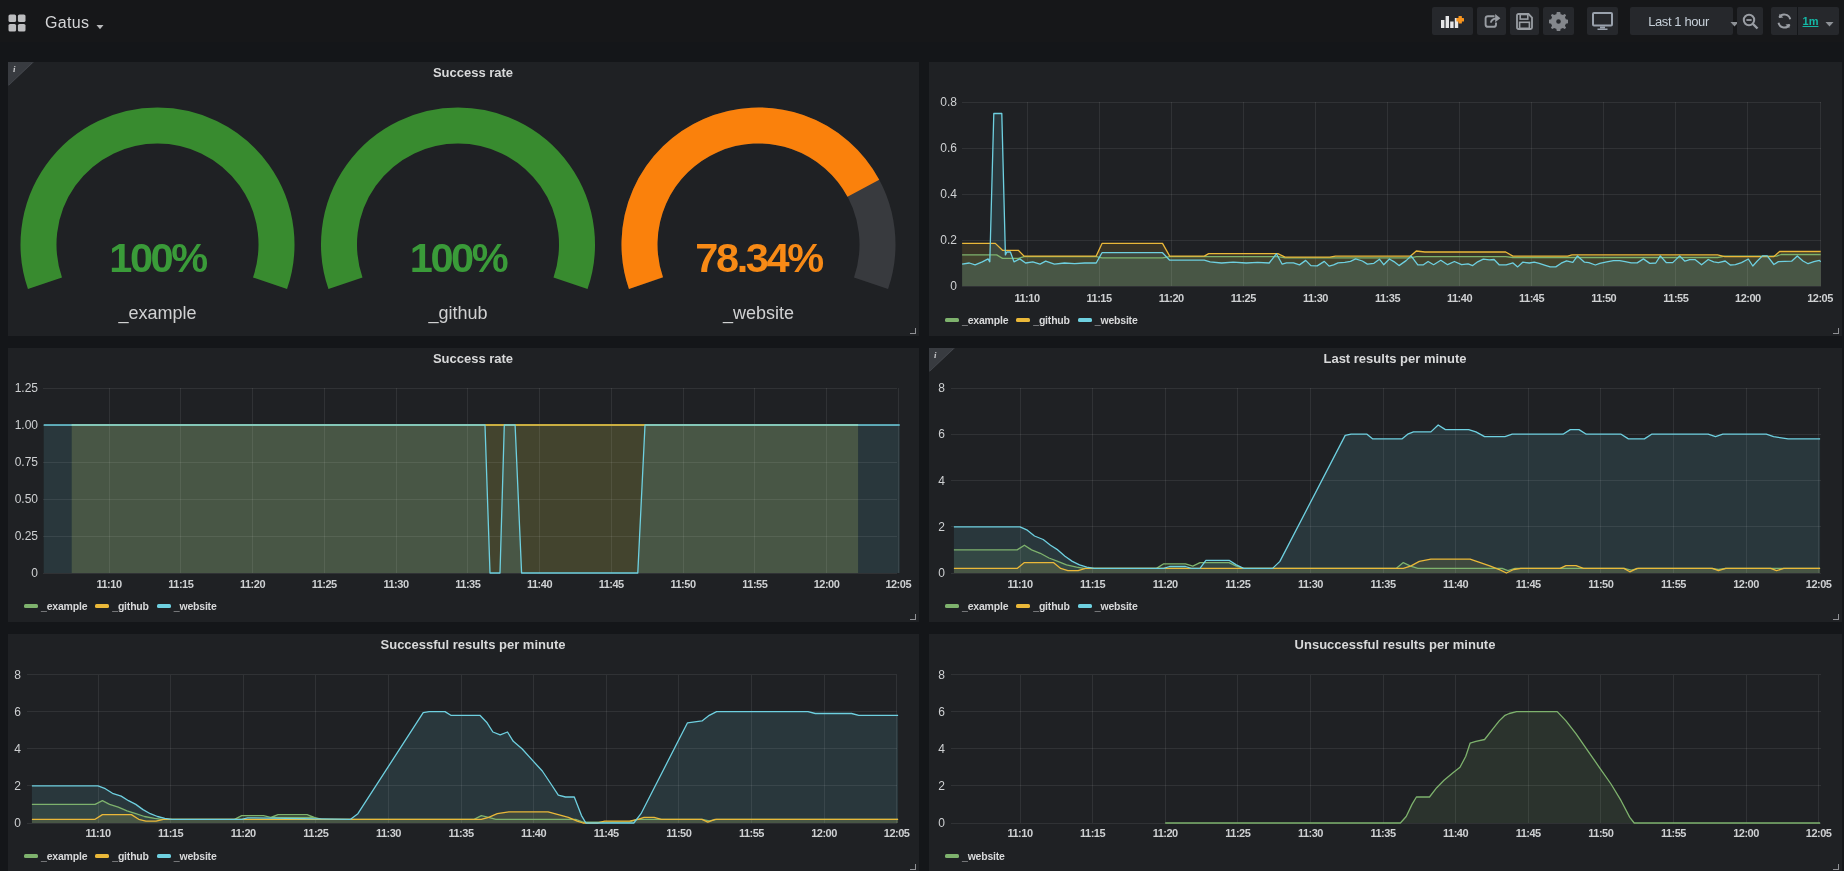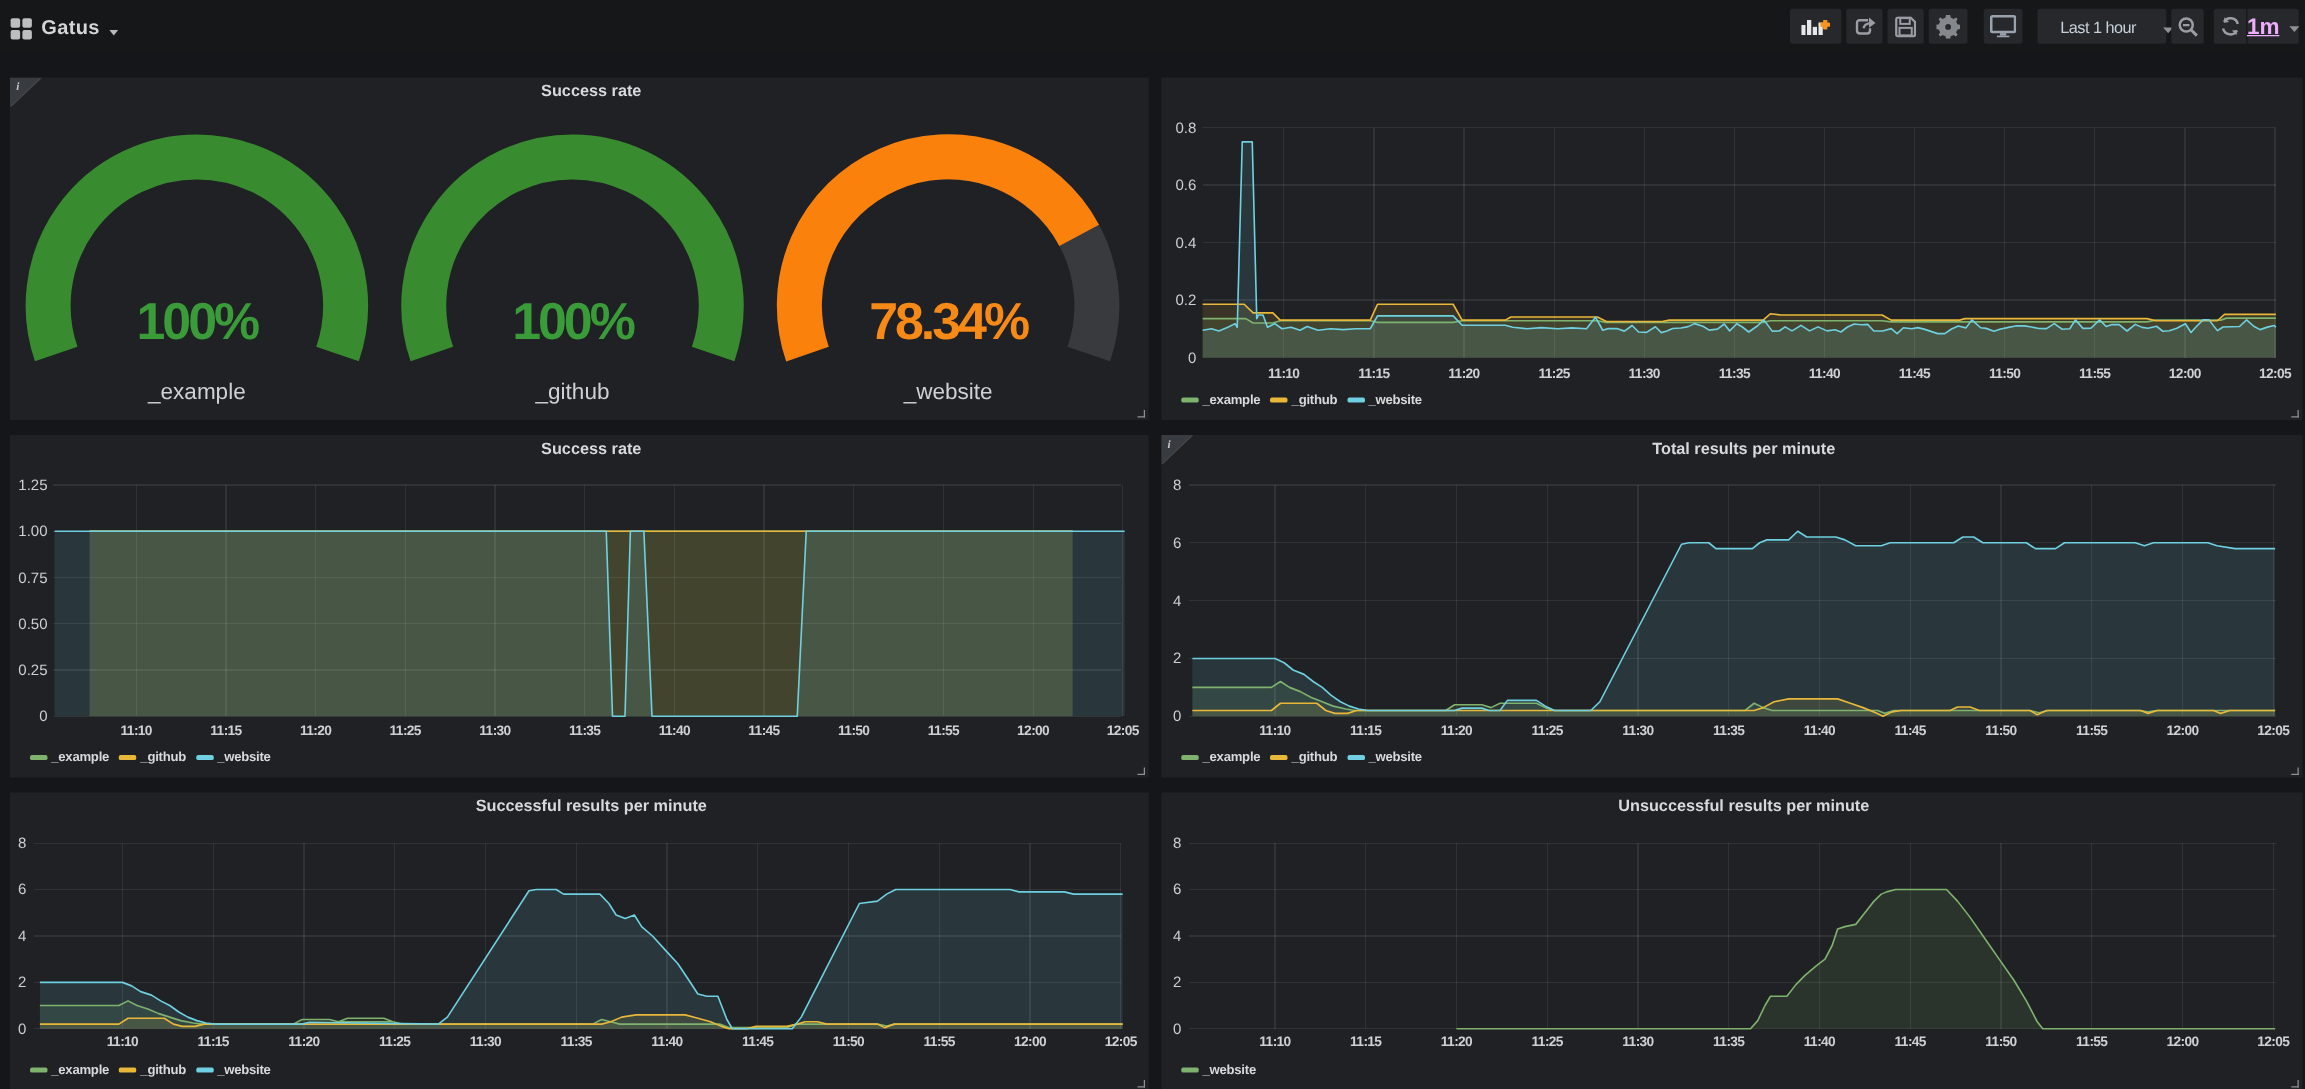--- a/index.html
+++ b/index.html
@@ -1,38 +1,38 @@
 <!DOCTYPE html>
 <html><head><meta charset="utf-8"><style>
 * { margin:0; padding:0; box-sizing:border-box; }
 html,body { width:1844px; height:871px; overflow:hidden; background:#141619; font-family:"Liberation Sans",sans-serif; }
 .nav { position:absolute; left:0; top:0; width:100%; height:42px; background:#161719; }
 .brand { position:absolute; left:8px; top:12px; display:flex; align-items:center; }
-.brand .t { color:#d4d5d7; font-size:16px; margin-left:7px; letter-spacing:0.3px;font-weight:bold; }
+.brand .t { color:#d4d5d7; font-size:16px; margin-left:19px; letter-spacing:0.3px; }
 .brand .c { margin-left:7px; margin-top:4px; }
 .tools { position:absolute; right:5px; top:7px; height:28px; display:flex; align-items:stretch; }
 .btn { background:#26282c; border-radius:2px; display:flex; align-items:center; justify-content:center; margin-left:4px; }
 .btn.sq { width:29px; }
 .panel { position:absolute; background:#1f2124; }
 .ptitle { position:absolute; top:4px; line-height:14px; left:0; width:100%; text-align:center; color:#d8d9da; font-size:13px; font-weight:bold;padding-left:19px; }
 .cht { position:absolute; left:0; top:0; }
 .tick { font-family:"Liberation Sans",sans-serif; font-size:12px; fill:#ced0d2; }
 .xtick { font-size:11px; font-weight:bold; letter-spacing:-0.5px; }
 .gval { font-size:41.5px; font-weight:bold; letter-spacing:-2.4px; font-family:"Liberation Sans",sans-serif; }
 .glab { font-size:18px; fill:#d0d1d2; font-family:"Liberation Sans",sans-serif; }
 .legend { position:absolute; display:flex; color:#d8d9da; font-size:10.5px; font-weight:bold; letter-spacing:-0.2px; }
 .li { display:flex; align-items:center; margin-right:8px; }
 .dash { width:14px; height:4px; border-radius:1.5px; margin-right:3px; display:inline-block; }
 .icorner { position:absolute; left:0; top:0; width:24px; height:24px; z-index:3; }
 .iglyph { position:absolute; left:5px; top:2px; color:#c9cacc; font-size:9px; font-weight:bold; font-family:"Liberation Serif",serif; font-style:italic; }
 .rsz { position:absolute; right:3px; bottom:2px; width:6px; height:6px; border-right:1.5px solid #8f9094; border-bottom:1.5px solid #8f9094; }
 .tpick { white-space:nowrap; color:#c7d0d9; font-size:13px; letter-spacing:-0.4px; display:flex; align-items:center; padding:0 0 0 8px;gap:16px; }
 .tpick svg { margin-right:5px; }
 .tpick .c { margin-left:5px; margin-top:2px; }
-.oneM { color:#f0abfc; font-weight:bold; font-size:18px;text-decoration:underline; }
+.oneM { color:#14b8a6; font-weight:bold; font-size:11px;text-decoration:underline; }
 .rgrp { display:flex; align-items:center; }
 .rgrp .half1 { width:27px; justify-content:center; border-right:1px solid #141619; height:100%; display:flex; align-items:center; }
 .rgrp .half2 { width:41px; justify-content:center; display:flex; align-items:center; }
 .rgrp .c { margin-left:7px; margin-top:2px; }
 </style></head><body>
 <div class="nav">
   <div class="brand">
       <svg width="18" height="18" viewBox="0 0 18 18">
         <g fill="#bdbec0">
           <rect x="0.5" y="0.5" width="7.6" height="7.6" rx="1.6"></rect>
@@ -243,21 +243,21 @@
       <span class="li"><span class="dash" style="background:#EAB839"></span>_github</span>
       <span class="li"><span class="dash" style="background:#6ED0E0"></span>_website</span>
     </div>
 <div class="rsz"></div>
 </div>
 <div class="panel" style="left:929px;top:348px;width:913px;height:274px">
 <div class="icorner"><svg width="26" height="24">
         <path d="M0,0 L26,0 L0,24 Z" fill="#383b40"></path>
         <path d="M24,1 L1,23" stroke="#4c4f55" stroke-width="1" opacity="0.6"></path>
       </svg><span class="iglyph">i</span></div>
-    <div class="ptitle">Total results per minute</div>
+    <div class="ptitle">Last results per minute</div>
 <svg class="cht" width="913" height="274" viewBox="0 0 913 274">
 <polygon points="24.9,225.0 24.9,201.9 88.1,201.9 95.4,197.2 102.6,201.9 111.3,205.3 120.0,210.0 128.8,213.4 137.5,216.9 147.6,219.2 154.9,220.4 227.5,220.4 234.7,215.8 256.5,215.8 263.8,218.1 271.0,214.6 300.1,214.6 307.3,218.1 314.6,220.4 467.1,220.4 474.3,214.6 481.6,218.1 488.8,220.4 573.1,220.4 578.9,222.7 586.1,220.4 695.0,220.4 702.3,222.2 709.6,220.4 782.2,220.4 789.4,221.5 796.7,220.4 891.1,220.4 891.1,225.0" fill="#7EB26D" fill-opacity="0.13" stroke="none"></polygon>
 <polygon points="24.9,225.0 24.9,220.4 88.1,220.4 95.4,214.6 124.4,214.6 131.7,220.4 138.9,222.7 149.1,222.7 156.3,220.4 474.3,220.4 481.6,218.1 490.3,213.4 501.9,211.1 541.1,211.1 551.3,214.6 561.4,218.1 571.6,222.2 577.4,225.0 584.7,221.5 591.9,220.4 631.1,220.4 637.0,217.6 647.1,217.6 654.4,220.4 695.0,220.4 700.8,223.8 708.1,220.4 783.6,220.4 789.4,222.7 796.7,220.4 841.7,220.4 847.5,222.7 854.8,220.4 891.1,220.4 891.1,225.0" fill="#EAB839" fill-opacity="0.13" stroke="none"></polygon>
 <polygon points="24.9,225.0 24.9,178.8 91.0,178.8 98.3,182.2 105.5,188.0 114.2,191.5 121.5,197.2 128.8,201.9 136.0,208.3 143.3,213.4 150.5,216.9 157.8,219.2 165.1,220.4 234.7,220.4 240.6,218.5 256.5,218.5 262.3,220.4 271.0,220.4 276.9,212.3 300.1,212.3 307.3,216.9 314.6,220.4 343.6,220.4 350.9,213.4 416.2,87.4 422.1,86.2 438.0,86.2 443.8,90.9 472.9,90.9 478.7,86.2 484.5,83.9 501.9,83.9 509.2,77.0 516.4,81.6 539.7,81.6 546.9,83.9 555.6,88.6 576.0,88.6 583.2,86.2 634.0,86.2 641.3,81.6 650.0,81.6 657.3,86.2 692.1,86.2 699.4,90.9 715.4,90.9 722.6,86.2 779.2,86.2 786.5,88.6 793.8,86.2 837.3,86.2 844.6,88.6 859.1,90.9 891.1,90.9 891.1,225.0" fill="#6ED0E0" fill-opacity="0.13" stroke="none"></polygon>
 <line x1="22" y1="225" x2="892" y2="225" stroke="rgba(255,255,255,0.08)" stroke-width="1" shape-rendering="crispEdges"></line>
 <line x1="22" y1="178.75" x2="892" y2="178.75" stroke="rgba(255,255,255,0.08)" stroke-width="1" shape-rendering="crispEdges"></line>
 <line x1="22" y1="132.5" x2="892" y2="132.5" stroke="rgba(255,255,255,0.08)" stroke-width="1" shape-rendering="crispEdges"></line>
 <line x1="22" y1="86.25" x2="892" y2="86.25" stroke="rgba(255,255,255,0.08)" stroke-width="1" shape-rendering="crispEdges"></line>
 <line x1="22" y1="40" x2="892" y2="40" stroke="rgba(255,255,255,0.08)" stroke-width="1" shape-rendering="crispEdges"></line>
 <line x1="91.0" y1="40" x2="91.0" y2="225" stroke="rgba(255,255,255,0.08)" stroke-width="1" shape-rendering="crispEdges"></line>

